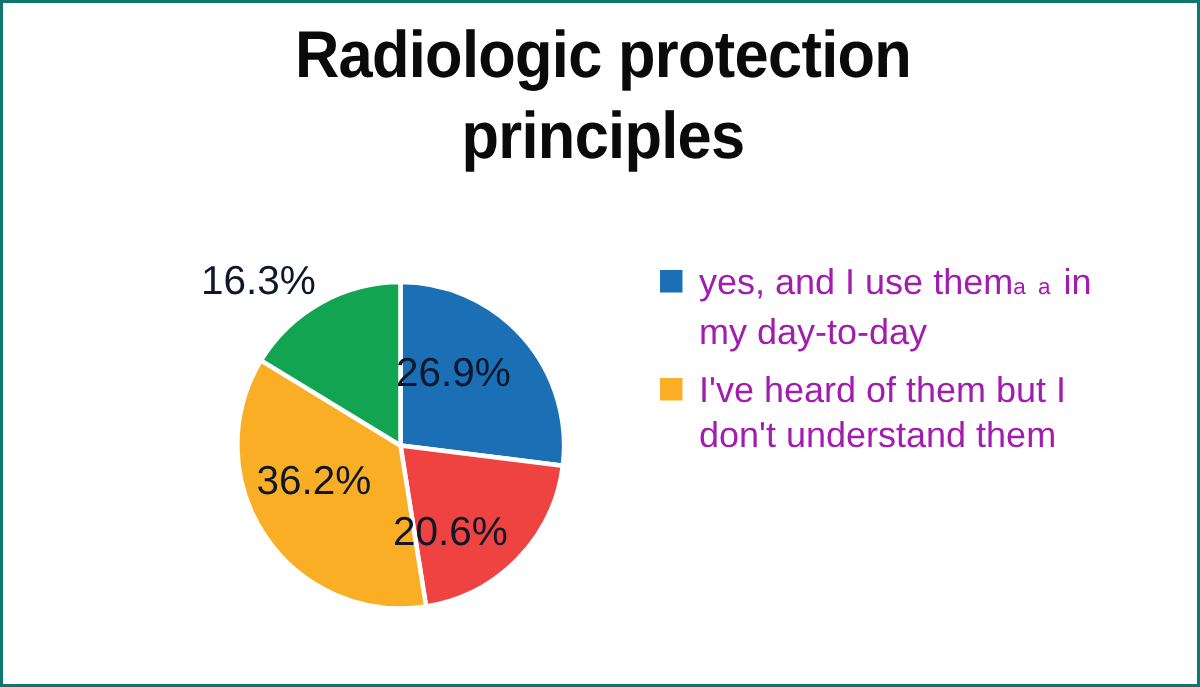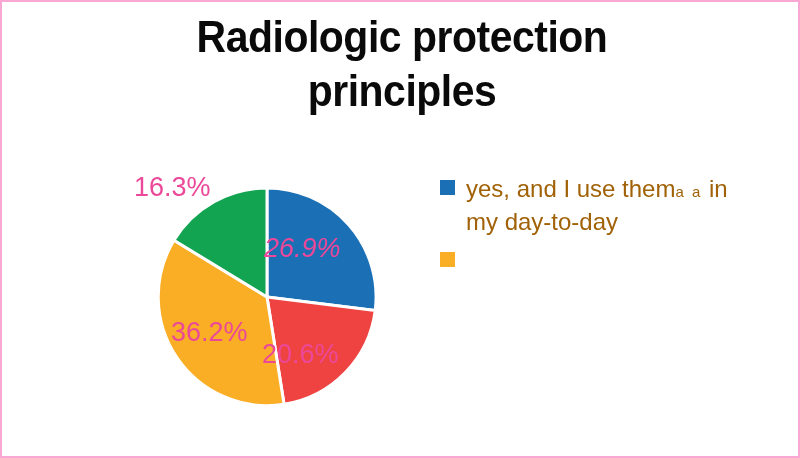--- a/index.html
+++ b/index.html
@@ -12,21 +12,21 @@
     font-family: "Liberation Sans", sans-serif;
     -webkit-font-smoothing: antialiased;
   }
 
   #figure {
     position: relative;
     width: 800px;
     height: 458px;
     background: #ffffff;
     box-sizing: border-box;
-    border: 2px solid #f9a8d4;
+    border: 2px solid #0f766e;
     overflow: hidden;
   }
 
   
   .chart-title {
     position: absolute;
     left: 0;
     top: 8px;
     width: 800px;
     text-align: center;
@@ -56,27 +56,27 @@
     width: 260px;
     height: 250px;
     overflow: visible;
   }
 
   .slice-label {
     position: absolute;
     font-family: "Liberation Sans", sans-serif;
     font-size: 27px;
     font-weight: normal;
-    color: #ec4899;
+    color: #0f172a;
     white-space: nowrap;
     line-height: 1;
   }
-  .lbl-blue   { left: 122px; top: 63px; font-style: italic; }
+  .lbl-blue   { left: 122px; top: 63px; }
   .lbl-red    { left: 120px; top: 141px; margin-top: 28px; }
-  .lbl-orange { left: 29px;  top: 147px; }
+  .lbl-orange { left: 29px;  top: 135px; }
   .lbl-green  { left: -8px;  top: 2px;   }
 
   
   .legend {
     position: absolute;
     left: 438px;
     top: 172px;
     width: 345px;
   }
   .legend-item {
@@ -88,21 +88,21 @@
     flex: 0 0 auto;
     width: 15px;
     height: 15px;
     margin-top: 6px;
     margin-right: 11px;
   }
   .legend-label {
     font-family: "Liberation Sans", sans-serif;
     font-size: 24px;
     line-height: 30px;
-    color: #a16207;
+    color: #a21caf;
     max-width: 300px;
   }
   .legend-label .ghost {
     font-size: 15px;
     letter-spacing: 2px;
     vertical-align: baseline;
   }
 </style>
 </head>
 <body>
@@ -135,17 +135,18 @@
   <div class="legend">
 
     <div class="legend-item">
       <span class="legend-swatch" style="background:#1B6FB5"></span>
       <span class="legend-label"><span>yes, and I use them</span><span class="ghost">a a</span><span> in my day-to-day</span></span>
     </div>
 
 
     <div class="legend-item">
       <span class="legend-swatch" style="background:#F9AE25"></span>
+      <span class="legend-label">I've heard of them but I don't understand them</span>
     </div>
 
 
   </div>
 </div>
 
 </body></html>

